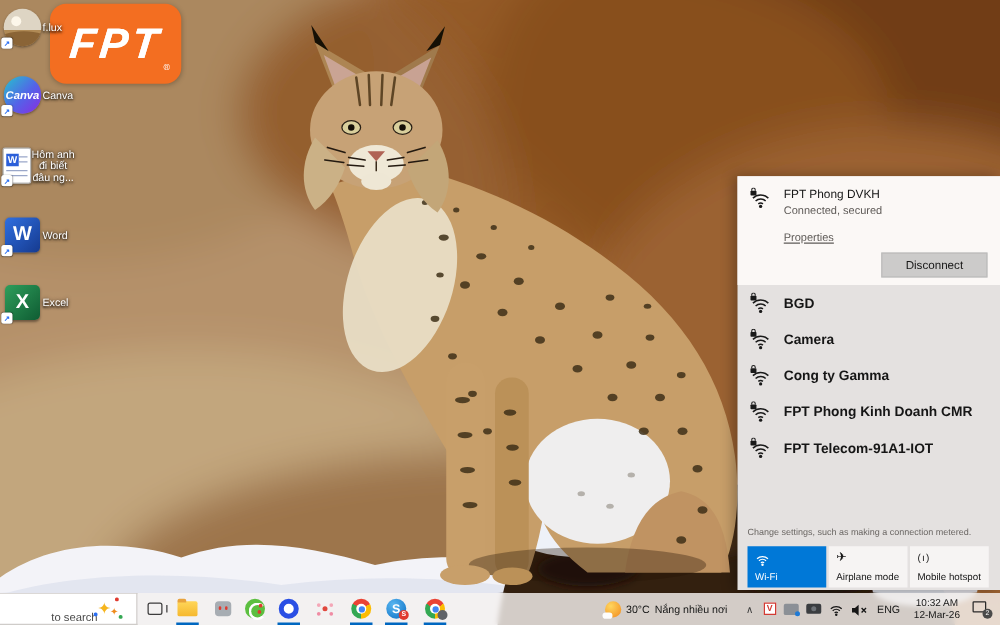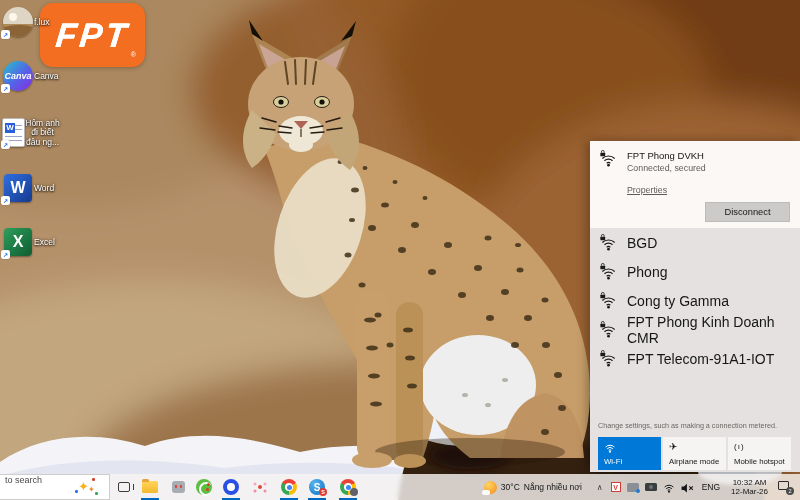--- a/index.html
+++ b/index.html
@@ -57,35 +57,35 @@
   .wp-head-text { margin-left:10px; }
   .wp-name { font-size:9.5px; color:#161616; }
   .wp-status { font-size:8.8px; color:#5f5b58; margin-top:2px; }
   .wp-props { position:absolute; left:37px; top:44px; font-size:8.8px; color:#5f5b58;
     text-decoration:underline; cursor:pointer; }
   .wp-disconnect { position:absolute; right:10px; top:61px; width:85px; height:20px; background:#cccbca;
     border:1px solid #bdbcbb; font-size:9.3px; color:#161616; display:flex; align-items:center;
     justify-content:center; cursor:pointer; font-family:"Liberation Sans",sans-serif; }
   .wp-list { }
   .wp-net { height:29px; display:flex; align-items:center; padding-left:10px; cursor:pointer; }
-  .wp-net .nm { margin-left:10px; font-size:14px; color:#161616; }
+  .wp-net .nm { margin-left:10px; font-size:11px; color:#161616;font-weight:bold; }
   .wp-footer { position:absolute; left:0; bottom:0; width:210px; padding:6px 8px 2px 8px; }
   .wp-settings { color:#1d4e89; font-size:9.4px; cursor:pointer; }
   .wp-caption { color:#6b6764; font-size:7.2px; margin-top:4px; white-space:nowrap; }
   .wp-tiles { display:flex; gap:2px; margin-top:7px; }
   .tile { width:63px; height:33px; position:relative; cursor:pointer; background:#f6f4f3; color:#161616; }
   .tile.active { background:#0078d7; color:#fff; }
   .tile .t-ic { position:absolute; left:6px; top:4px; width:12px; height:12px; font-size:10px; line-height:12px; }
   .tile .t-lb { position:absolute; left:6px; bottom:3px; font-size:7.8px; line-height:8.6px; max-width:54px; }
 
   
   .taskbar { position:absolute; left:0; bottom:0; width:800px; height:26px;
     background:rgba(246,243,240,.82); backdrop-filter:blur(2px); }
   .search-box { position:absolute; left:0; top:0; width:110px; height:26px; background:#fff;
-    border:1px solid #cfccc9; border-left:none; display:flex; align-items:flex-start; }
+    border:1px solid #cfccc9; border-left:none; display:flex; align-items:flex-end;padding-left:36px; }
   .search-box .stext { font-size:9px; color:#4a4a4a; margin-left:5px; }
   .sparkle-wrap { position:absolute; left:74px; top:3px; width:26px; height:20px; }
   .sp-main { position:absolute; left:4px; top:1px; color:#f6b51e; font-size:13px; }
   .sp-small { position:absolute; left:14px; top:7px; color:#ef8b1d; font-size:8px; }
   .sp-dot { position:absolute; width:2.5px; height:2.5px; border-radius:50%; }
   .tv-btn { position:absolute; left:112px; top:0; width:24px; height:26px; display:flex; align-items:center; justify-content:center; }
   .tv-shape { width:12px; height:10px; border:1.5px solid #3c3c3c; border-radius:2px; position:relative; }
   .tv-shape::after { content:""; position:absolute; right:-5px; top:1px; width:1.5px; height:6px; background:#3c3c3c; }
 
   .tb-slot { position:absolute; top:0; width:26px; height:26px; display:flex; align-items:center; justify-content:center; }
@@ -353,21 +353,21 @@
       <div class="wp-net">
         <svg class="wifi-glyph" viewBox="0 0 22 22">
             <use href="#wifiLock"></use>
           </svg>
         <span class="nm">BGD</span>
       </div>
       <div class="wp-net">
         <svg class="wifi-glyph" viewBox="0 0 22 22">
             <use href="#wifiLock"></use>
           </svg>
-        <span class="nm">Phong</span>
+        <span class="nm">Camera</span>
       </div>
       <div class="wp-net">
         <svg class="wifi-glyph" viewBox="0 0 22 22">
             <use href="#wifiLock"></use>
           </svg>
         <span class="nm">Cong ty Gamma</span>
       </div>
       <div class="wp-net">
         <svg class="wifi-glyph" viewBox="0 0 22 22">
             <use href="#wifiLock"></use>

